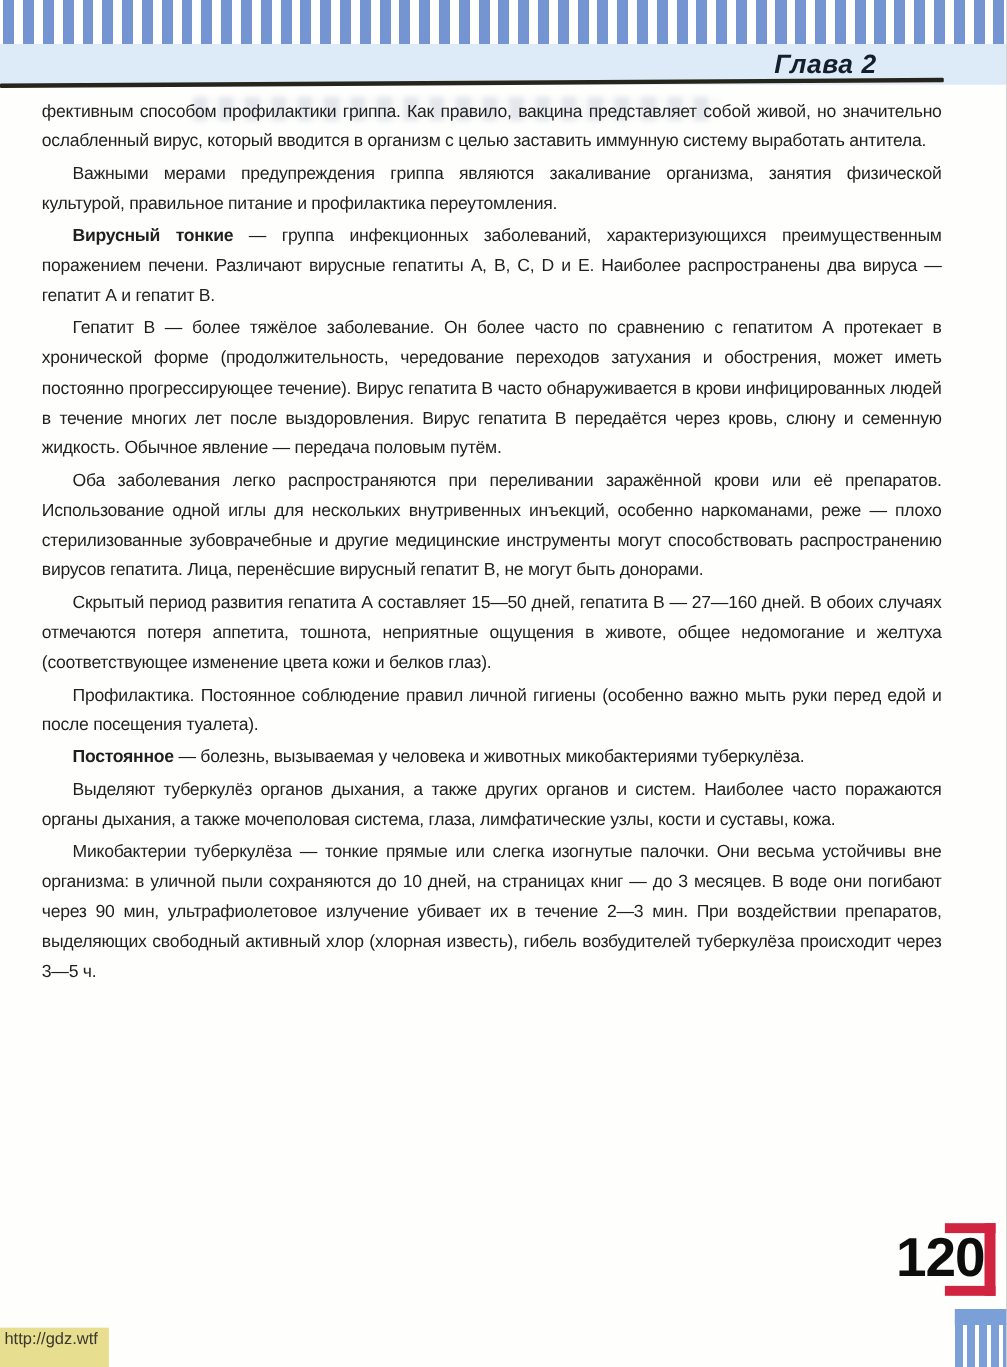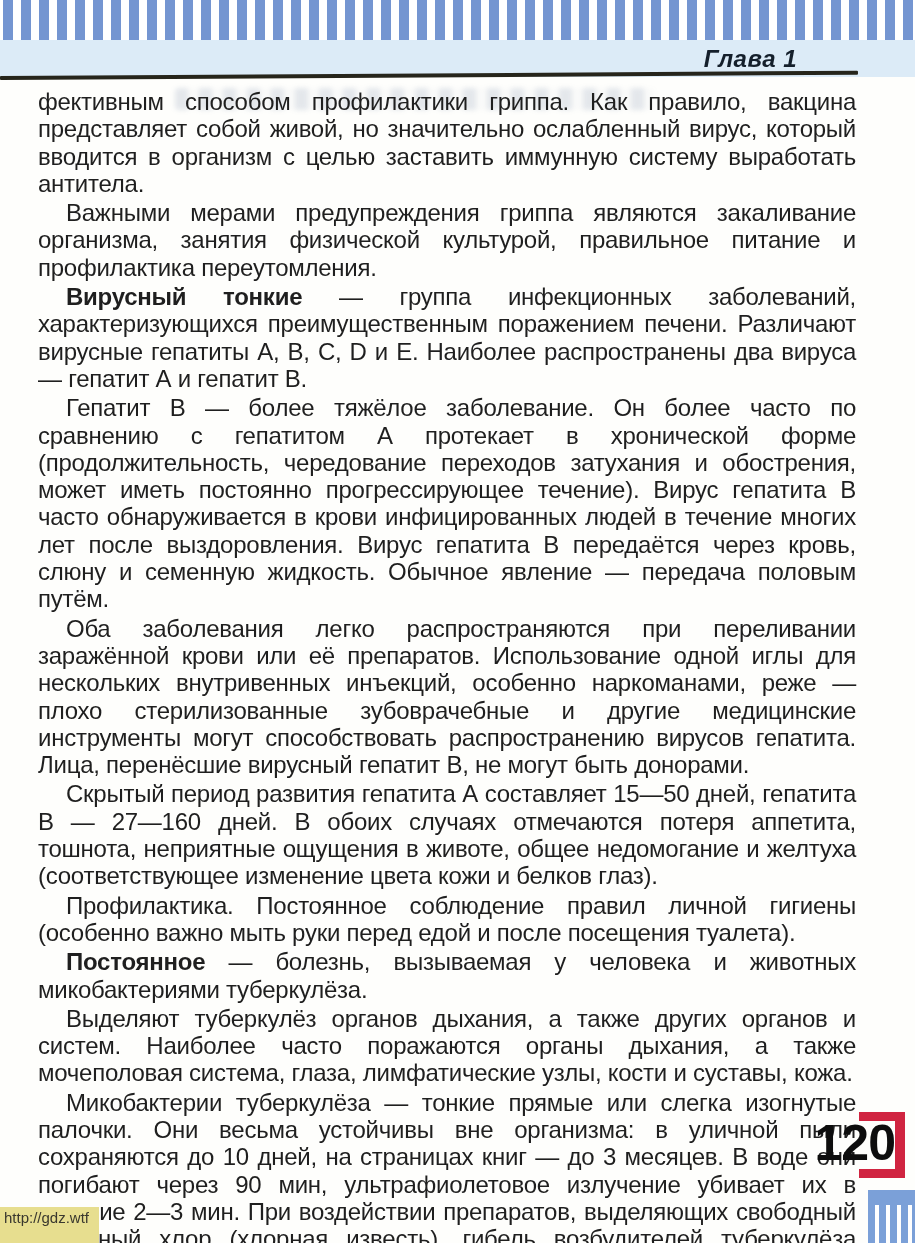--- a/index.html
+++ b/index.html
@@ -56,21 +56,21 @@
     border-radius:1px;
   }
 
   
   .content{
     position:absolute;left:38px;top:88px;width:818px;
     color:var(--text-color);
   }
   .para{
     margin:0 0 2px 0;
-    font-size:24px;
+    font-size:16px;
     line-height:27.3px;
     text-align:justify;
     letter-spacing:-0.25px;
   }
   .para.indent{text-indent:28px;}
   .seg-bold{font-weight:700;}
   .seg-italic{}
   .seg-normal{font-weight:400;}
 
   
@@ -104,21 +104,21 @@
 </style>
 </head>
 <body>
 
 <div class="page">
 
   <div class="stripe-band"></div>
   <div class="header-band">
     <div class="bleed-smudge"></div>
   </div>
-  <div class="chapter-label">Глава 1</div>
+  <div class="chapter-label">Глава 2</div>
   <div class="header-rule"></div>
 
   <div class="content">
       <p class="para"><span class="seg-normal">фективным способом профилактики гриппа. Как правило, вакцина представляет собой живой, но значительно ослабленный вирус, который вводится в организм с целью заставить иммунную систему выработать антитела.</span></p>
       <p class="para indent"><span class="seg-normal">Важными мерами предупреждения гриппа являются закаливание организма, занятия физической культурой, правильное питание и профилактика переутомления.</span></p>
       <p class="para indent"><span class="seg-bold">Вирусный тонкие</span><span class="seg-normal"> — группа инфекционных заболеваний, характеризующихся преимущественным поражением печени. Различают вирусные гепатиты А, В, С, D и Е. Наиболее распространены два вируса — гепатит А и гепатит В.</span></p>
       <p class="para indent"><span class="seg-normal">Гепатит В — более тяжёлое заболевание. Он более часто по сравнению с гепатитом А протекает в хронической форме (продолжительность, чередование переходов затухания и обострения, может иметь постоянно прогрессирующее течение). Вирус гепатита В часто обнаруживается в крови инфицированных людей в течение многих лет после выздоровления. Вирус гепатита В передаётся через кровь, слюну и семенную жидкость. Обычное явление — передача половым путём.</span></p>
       <p class="para indent"><span class="seg-normal">Оба заболевания легко распространяются при переливании заражённой крови или её препаратов. Использование одной иглы для нескольких внутривенных инъекций, особенно наркоманами, реже — плохо стерилизованные зубоврачебные и другие медицинские инструменты могут способствовать распространению вирусов гепатита. Лица, перенёсшие вирусный гепатит В, не могут быть донорами.</span></p>
       <p class="para indent"><span class="seg-normal">Скрытый период развития гепатита А составляет 15—50 дней, гепатита В — 27—160 дней. В обоих случаях отмечаются потеря аппетита, тошнота, неприятные ощущения в животе, общее недомогание и желтуха (соответствующее изменение цвета кожи и белков глаз).</span></p>
       <p class="para indent"><span class="seg-italic">Профилактика.</span><span class="seg-normal"> Постоянное соблюдение правил личной гигиены (особенно важно мыть руки перед едой и после посещения туалета).</span></p>

